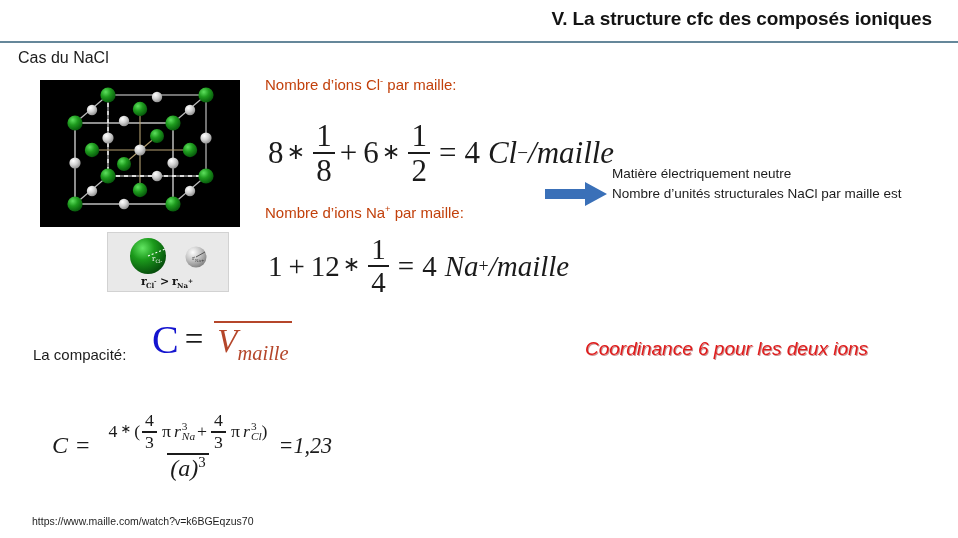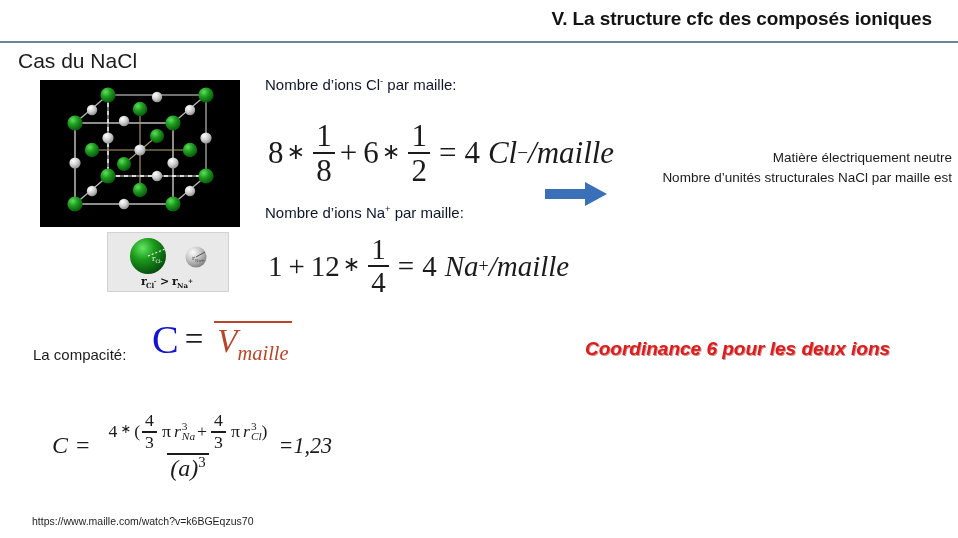--- a/index.html
+++ b/index.html
@@ -35,21 +35,21 @@
     height: 2px;
     background: #4a7288;
     opacity: 0.85;
   }
 
   
   .case-label {
     position: absolute;
     left: 18px;
     top: 49px;
-    font-size: 21px;
+    font-size: 16px;
     color: #1c1c1c;
   }
 
   
   .lattice-frame {
     position: absolute;
     left: 40px;
     top: 80px;
     width: 200px;
     height: 147px;
@@ -68,21 +68,21 @@
     background: #e9e9e9;
     border: 1px solid #d2d2d2;
     overflow: hidden;
   }
   .radius-box svg { display: block; }
 
   
   .count-label {
     position: absolute;
     font-size: 15px;
-    color: #0f172a;
+    color: #c2410c;
     white-space: nowrap;
   }
   .lbl-cl { left: 265px; top: 76px; }
   .lbl-na { left: 265px; top: 204px; }
 
   
   .math {
     font-family: "Liberation Serif", serif;
     color: #1b1b1b;
     white-space: nowrap;
@@ -124,26 +124,25 @@
   .blue-arrow {
     position: absolute;
     left: 545px;
     top: 182px;
     width: 62px;
     height: 24px;
   }
   .neutral-note {
     position: absolute;
     left: 612px;
-    top: 148px;
+    top: 164px;
     width: 340px;
     font-size: 13.5px;
     line-height: 1.45;
     color: #1c1c1c;
-    text-align: right;
   }
 
   
   .compacity-label {
     position: absolute;
     left: 33px;
     top: 346px;
     font-size: 15px;
     color: #1c1c1c;
   }
@@ -162,21 +161,21 @@
   .v-red  { color: #b5462a; font-family: "Liberation Serif", serif; font-style: italic; }
   .frac-gold .den { border-top: 2px solid #b5462a; }
   .eqsign { padding: 0 6px; font-family: "Liberation Serif", serif; }
 
   
   .coordination {
     position: absolute;
     left: 585px;
     top: 338px;
     font-size: 19px;
-    font-weight: bold;
+    font-weight: normal;
     font-style: italic;
     color: #e01b1b;
     text-shadow: 1px 1px 0 rgba(140,10,10,0.45);
     white-space: nowrap;
   }
 
   
   .final-eq {
     position: absolute;
     left: 52px;

